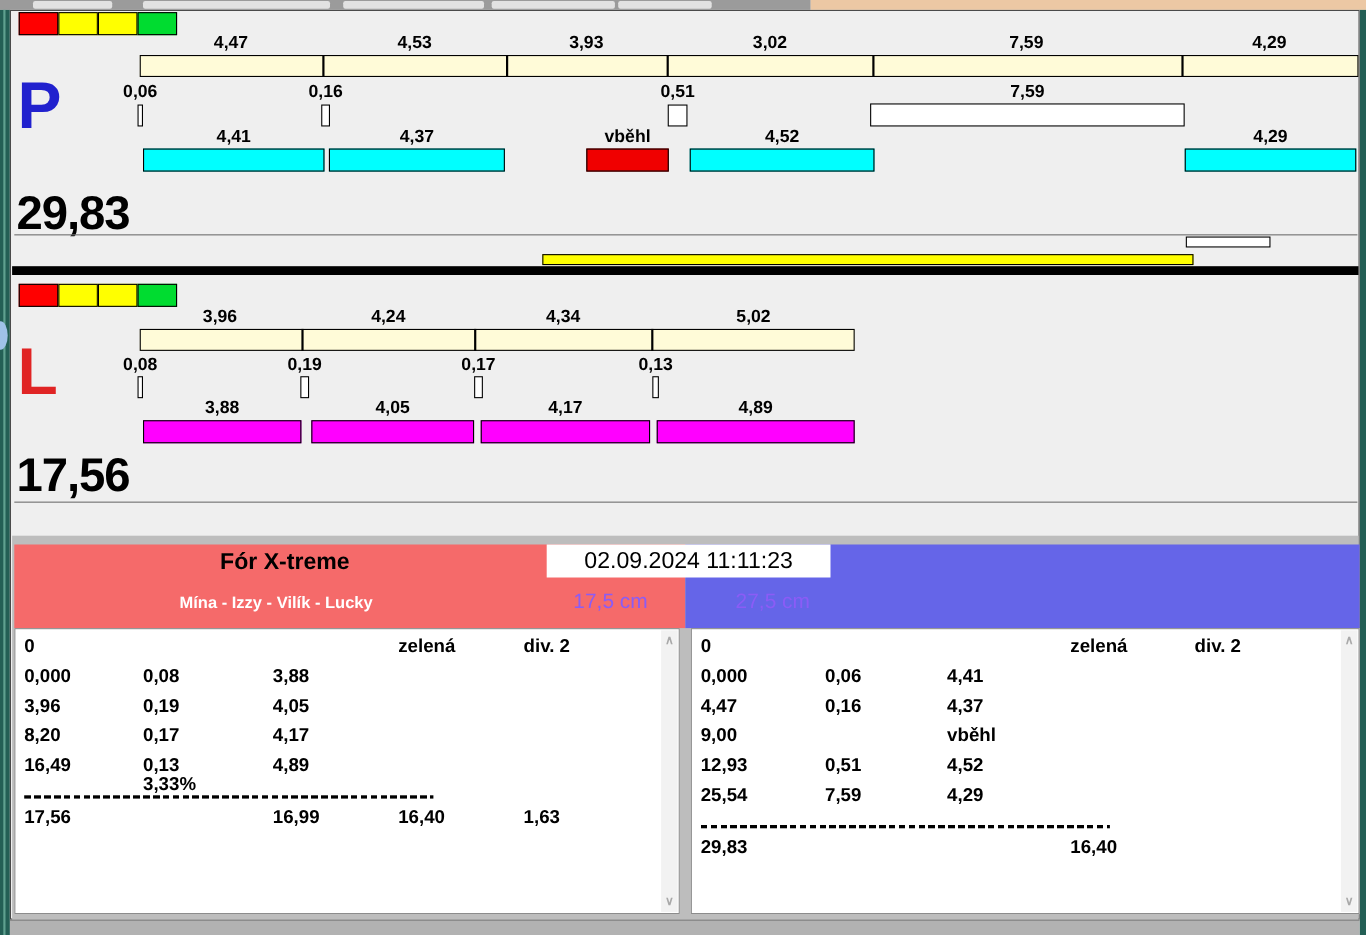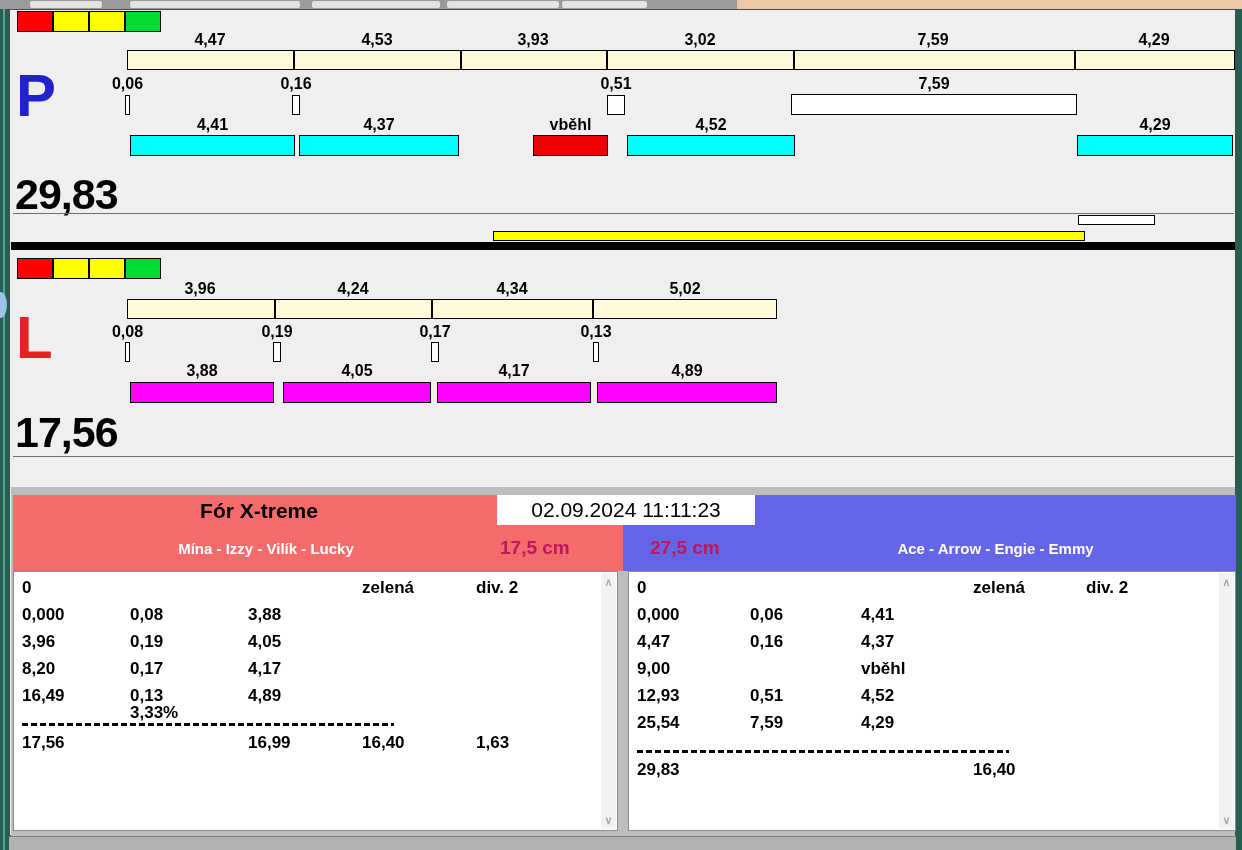--- a/index.html
+++ b/index.html
@@ -27,23 +27,23 @@
   .black-divider{left:11px;top:242px;width:1224px;height:8px;background:#000;}
   
   .bottom-section{left:11px;top:487px;width:1224px;height:349px;background:#BDBDBD;}
   .team-header{top:495px;height:76px;}
   .team-header.left{left:13px;width:610px;}
   .team-header.right{left:623px;width:613px;}
   .team-name{font-weight:bold;font-size:21px;color:#000;text-align:center;white-space:nowrap;}
   .team-name.left{left:13px;top:499px;width:492px;}
   .team-name.right{left:755px;top:499px;width:481px;}
   .team-dogs{font-weight:bold;font-size:15px;color:#fff;text-align:center;white-space:nowrap;}
-  .team-dogs.left{left:20px;top:540px;width:492px;}
+  .team-dogs.left{left:5px;top:540px;width:492px;}
   .team-dogs.right{left:755px;top:540px;width:481px;}
-  .jump-height{font-weight:bold;font-size:19px;color:#be185d;white-space:nowrap;}
+  .jump-height{font-weight:normal;font-size:19px;color:#8b5cf6;text-align:center;white-space:nowrap;}
   .jump-height.left{left:500px;top:537px;width:110px;}
   .jump-height.right{left:650px;top:537px;width:105px;}
   .datetime-box{left:497px;top:495px;width:258px;height:30px;background:#fff;
     font-size:21px;color:#000;text-align:center;line-height:30px;white-space:nowrap;}
   .table-panel{top:571px;height:260px;background:#fff;border:1px solid #8C8C8C;}
   .table-panel.left{left:13px;width:605px;}
   .table-panel.right{left:628px;width:608px;}
   .scrollbar{position:absolute;right:1px;top:1px;width:15px;height:256px;background:#F2F2F2;}
   .scroll-arrow{position:absolute;left:0;width:15px;height:14px;color:#A9A9A9;
     font-size:11px;line-height:14px;text-align:center;font-weight:bold;}
@@ -66,21 +66,20 @@
   <div class="abs bottom-strip"></div>
 
   <div class="abs main-window"></div>
   <div class="abs black-divider"></div>
 
   <div class="abs bottom-section"></div>
   <div class="abs team-header left" id="hdr-left" style="background: rgb(245, 106, 106);"></div>
   <div class="abs team-header right" id="hdr-right" style="background: rgb(101, 101, 232);"></div>
   <div class="abs team-name left">Fór X-treme</div>
   <div class="abs team-dogs left">Mína - Izzy - Vilík - Lucky</div>
-  <div class="abs team-dogs right">Ace - Arrow - Engie - Emmy</div>
   <div class="abs jump-height left">17,5 cm</div>
   <div class="abs jump-height right">27,5 cm</div>
   <div class="abs datetime-box">02.09.2024 11:11:23</div>
 
   <div class="abs table-panel left">
     <div class="scrollbar">
       <div class="scroll-arrow up">∧</div>
       <div class="scroll-arrow down">∨</div>
     </div>
   </div>

